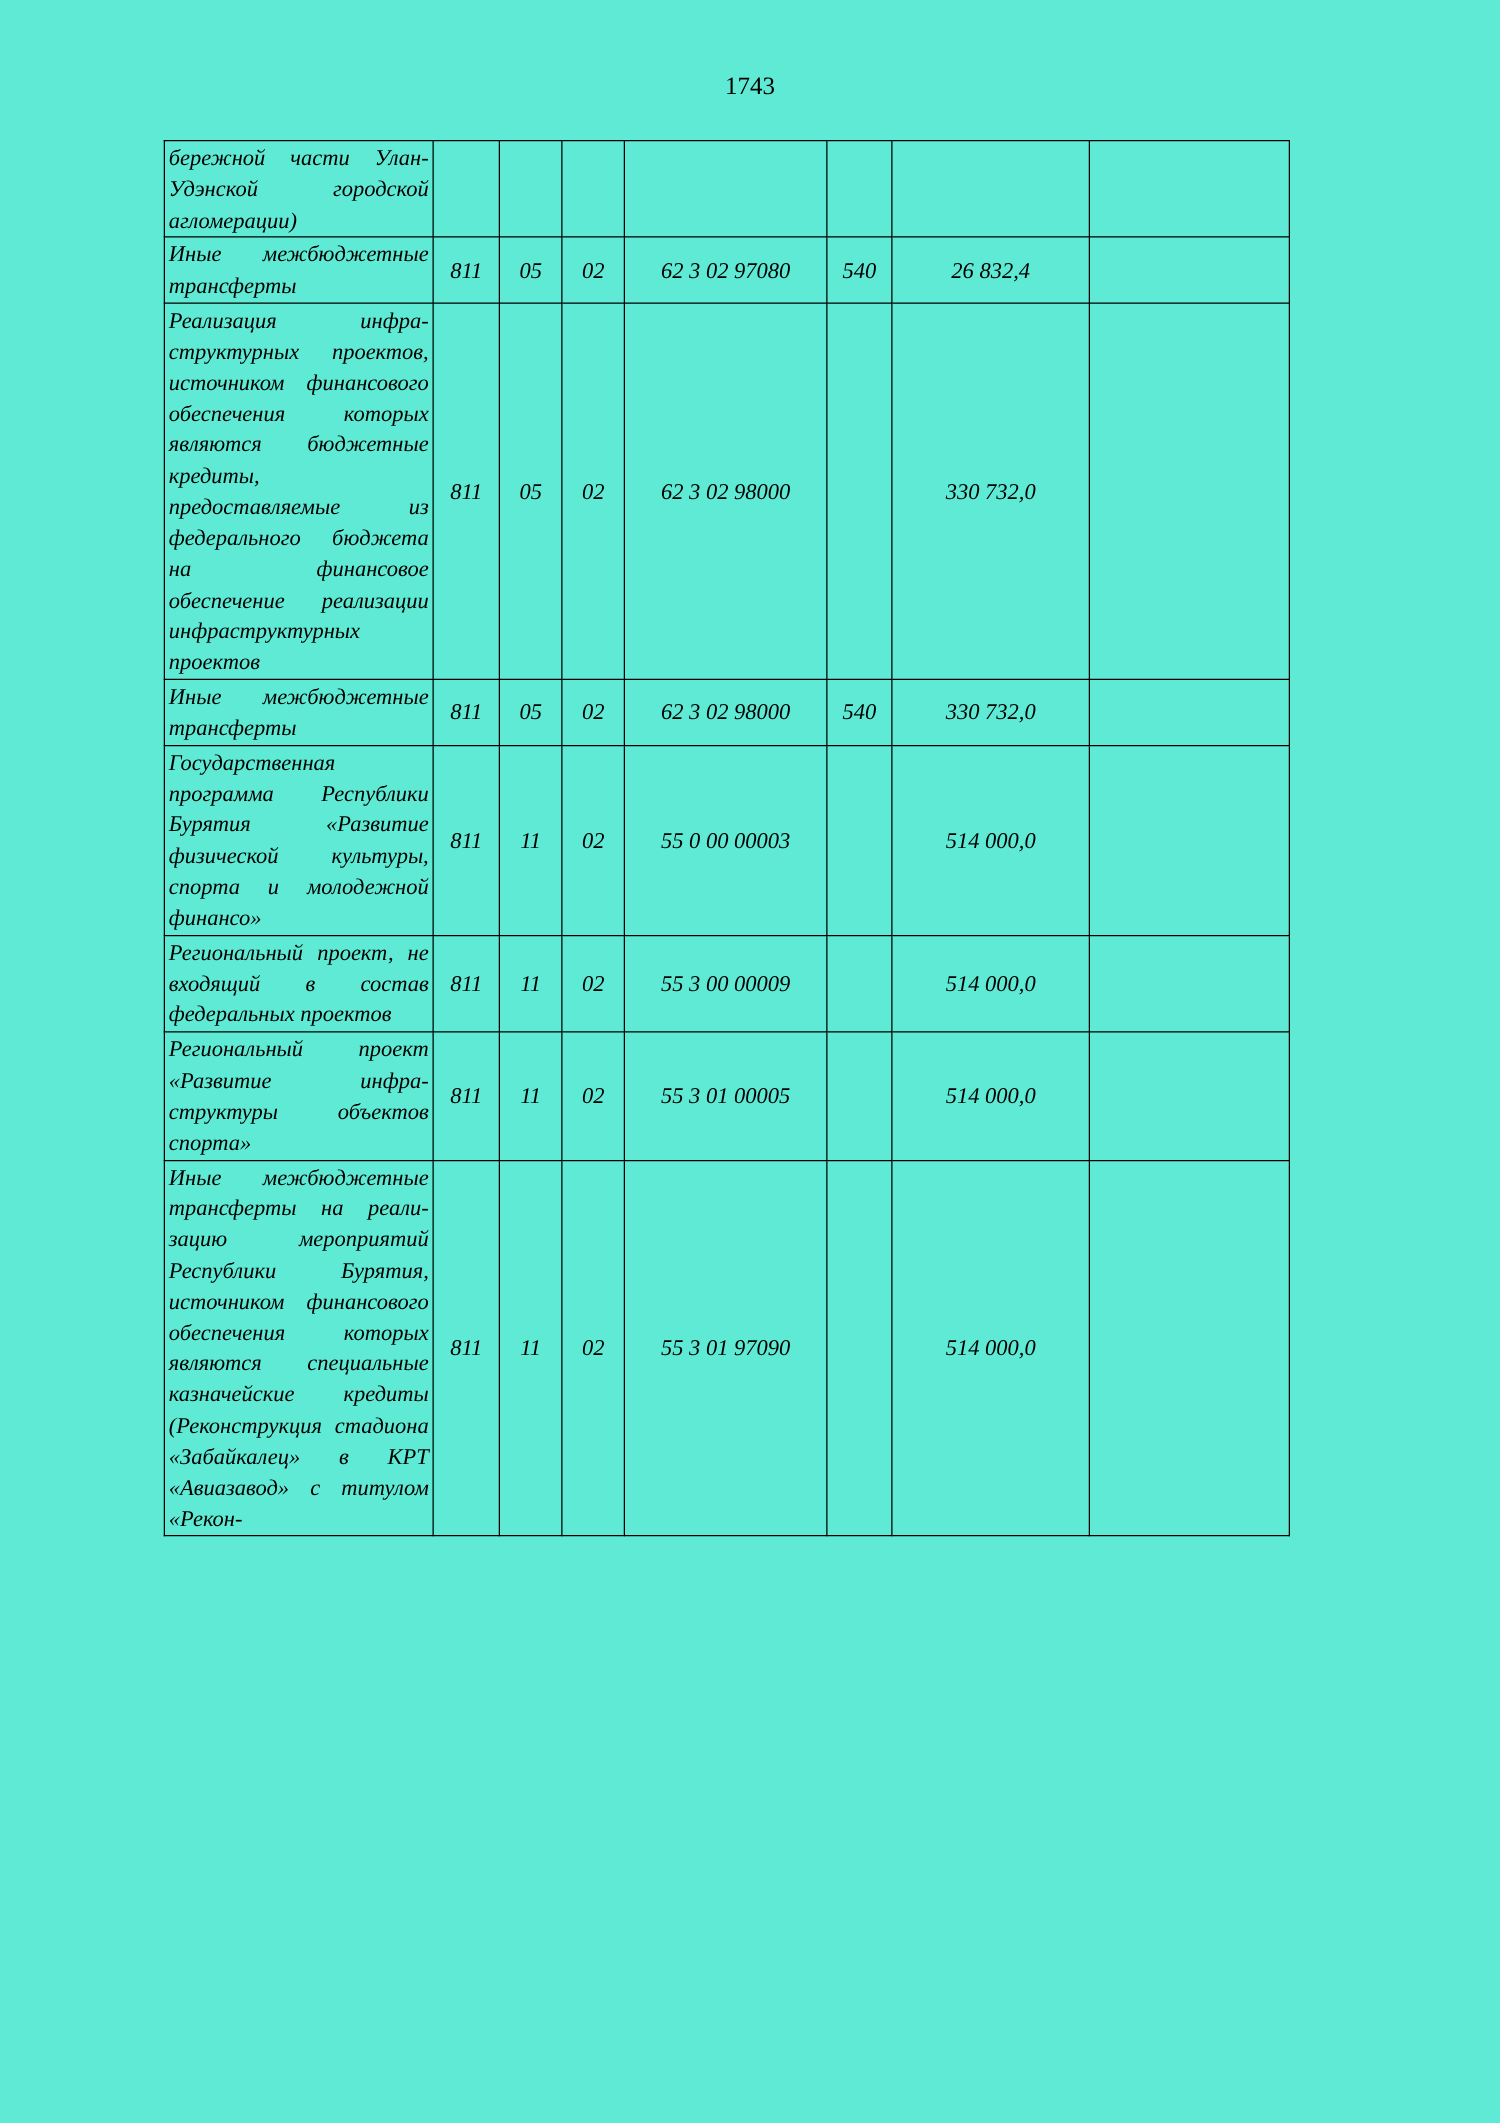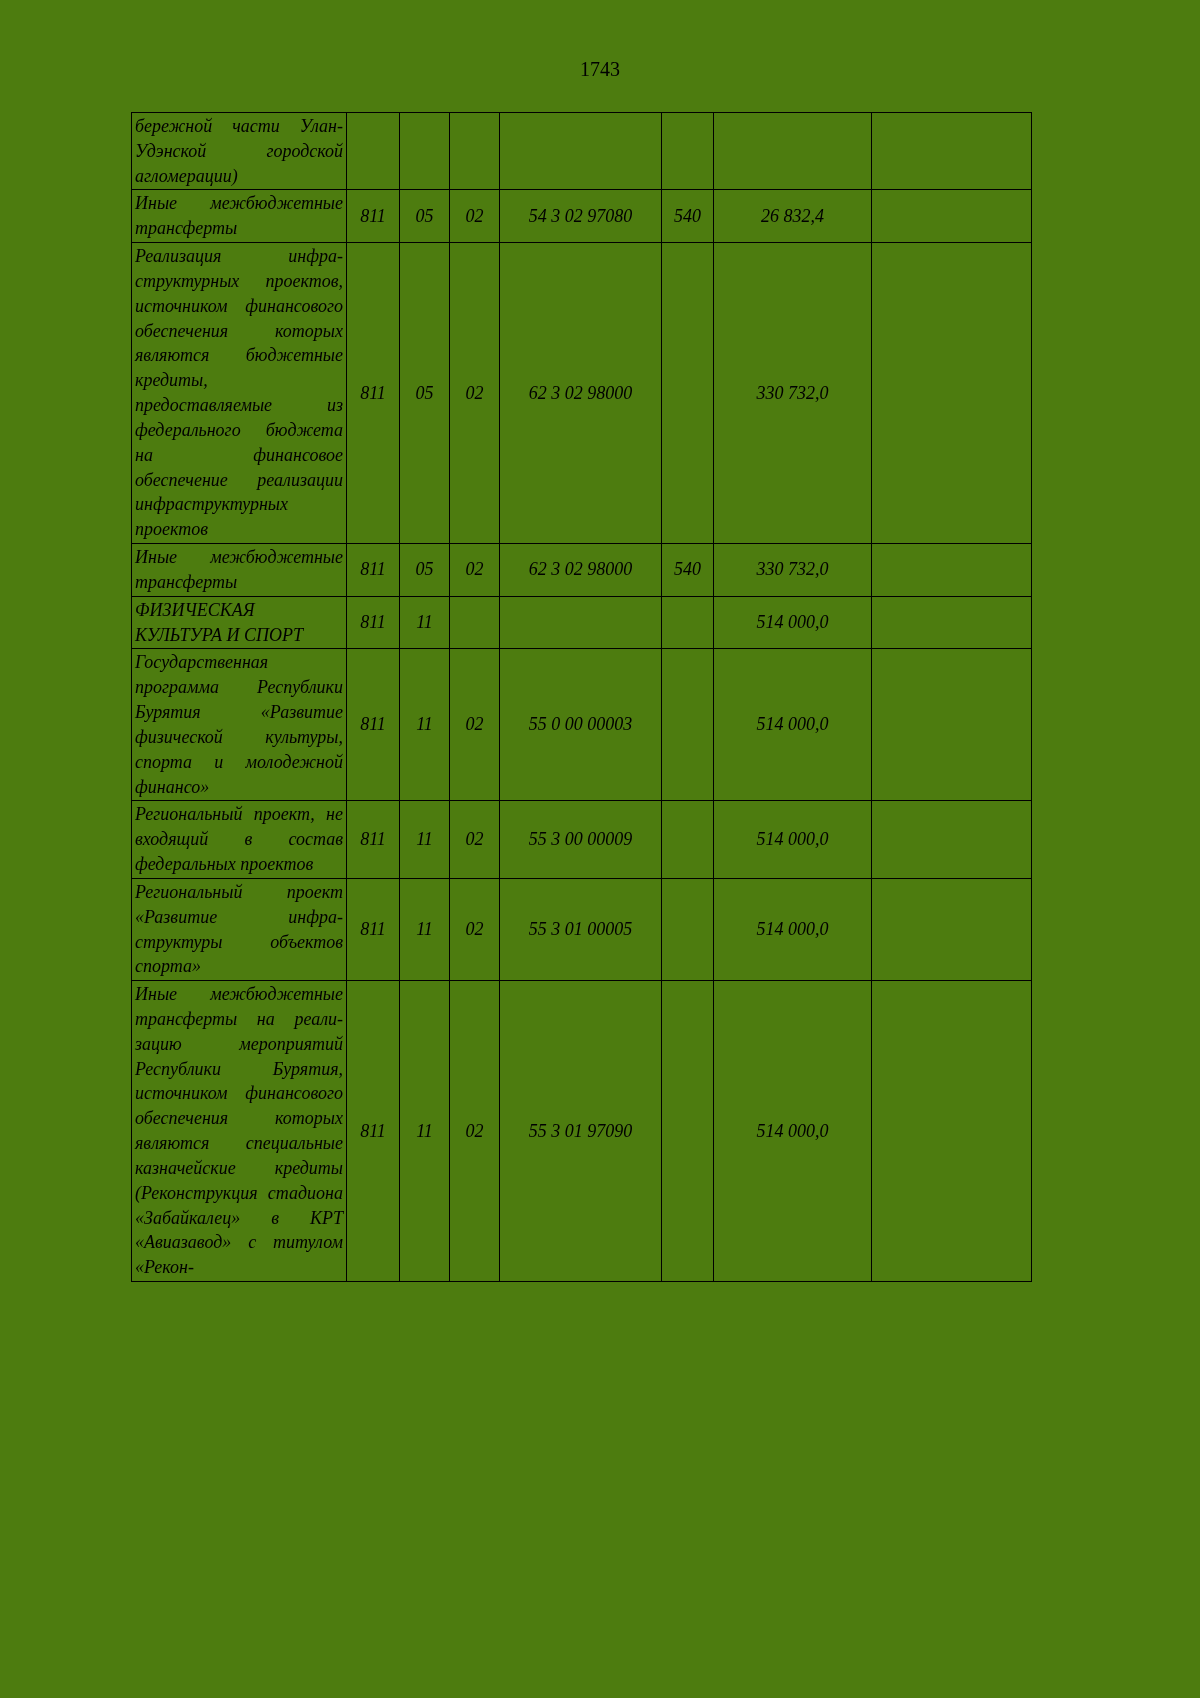--- a/index.html
+++ b/index.html
@@ -6,21 +6,21 @@
     margin: 0;
     padding: 0;
     background: #ffffff;
     color: #000000;
     font-family: "Liberation Serif", "DejaVu Serif", serif;
   }
   .page {
     position: relative;
     width: 1200px;
     height: 1698px;
-    background: #4d7c0f;
+    background: #5eead4;
     overflow: hidden;
   }
   .page-number {
     position: absolute;
     top: 58px;
     left: 0;
     width: 100%;
     text-align: center;
     font-size: 20px;
   }
@@ -86,21 +86,21 @@
         <td class="center"></td>
         <td class="amount"></td>
         <td class="note"></td>
       </tr>
 
       <tr>
         <td class="name">Иные межбюджетные трансферты</td>
         <td class="center">811</td>
         <td class="center">05</td>
         <td class="center">02</td>
-        <td class="center">54 3 02 97080</td>
+        <td class="center">62 3 02 97080</td>
         <td class="center">540</td>
         <td class="amount">26 832,4</td>
         <td class="note"></td>
       </tr>
 
       <tr>
         <td class="name">Реализация инфра­структурных проек­тов, источником фи­нансового обеспече­ния которых являют­ся бюджетные креди­ты, предоставляемые из федерального бюджета на финансо­вое обеспечение реа­лизации инфраструк­турных проектов</td>
         <td class="center">811</td>
         <td class="center">05</td>
         <td class="center">02</td>
@@ -114,30 +114,20 @@
         <td class="name">Иные межбюджетные трансферты</td>
         <td class="center">811</td>
         <td class="center">05</td>
         <td class="center">02</td>
         <td class="center">62 3 02 98000</td>
         <td class="center">540</td>
         <td class="amount">330 732,0</td>
         <td class="note"></td>
       </tr>
 
-      <tr>
-        <td class="name">ФИЗИЧЕСКАЯ КУЛЬТУРА И СПОРТ</td>
-        <td class="center">811</td>
-        <td class="center">11</td>
-        <td class="center"></td>
-        <td class="center"></td>
-        <td class="center"></td>
-        <td class="amount">514 000,0</td>
-        <td class="note"></td>
-      </tr>
 
 
       <tr>
         <td class="name">Государственная программа Республи­ки Бурятия «Развитие физической культу­ры, спорта и моло­дежной финансо»</td>
         <td class="center">811</td>
         <td class="center">11</td>
         <td class="center">02</td>
         <td class="center">55 0 00 00003</td>
         <td class="center"></td>
         <td class="amount">514 000,0</td>

